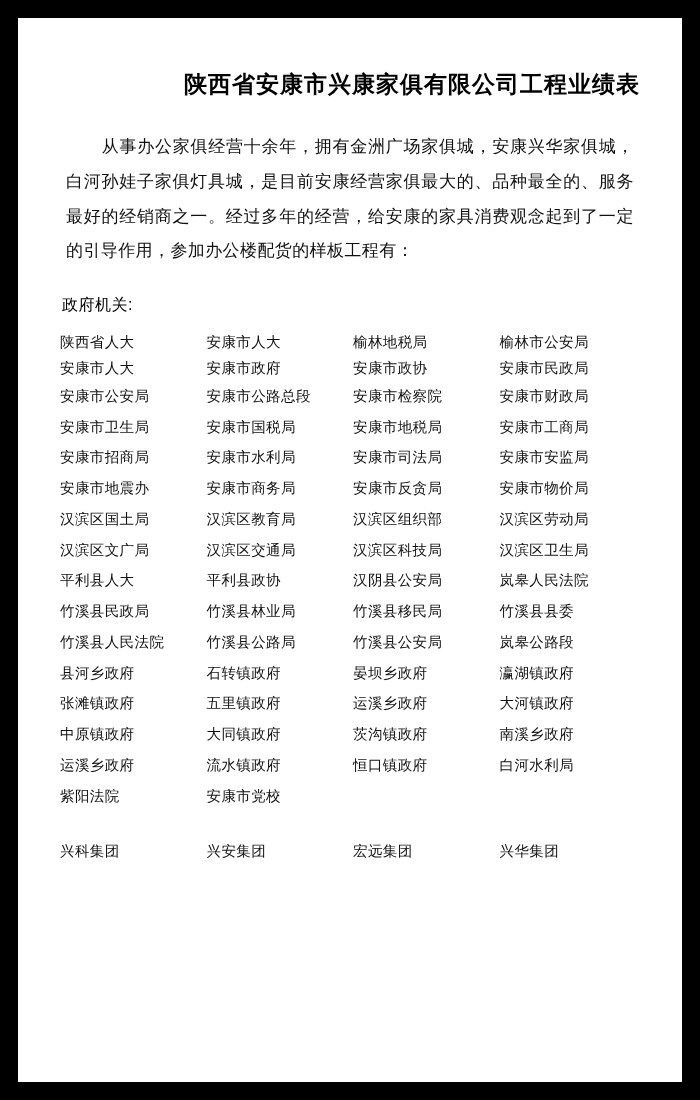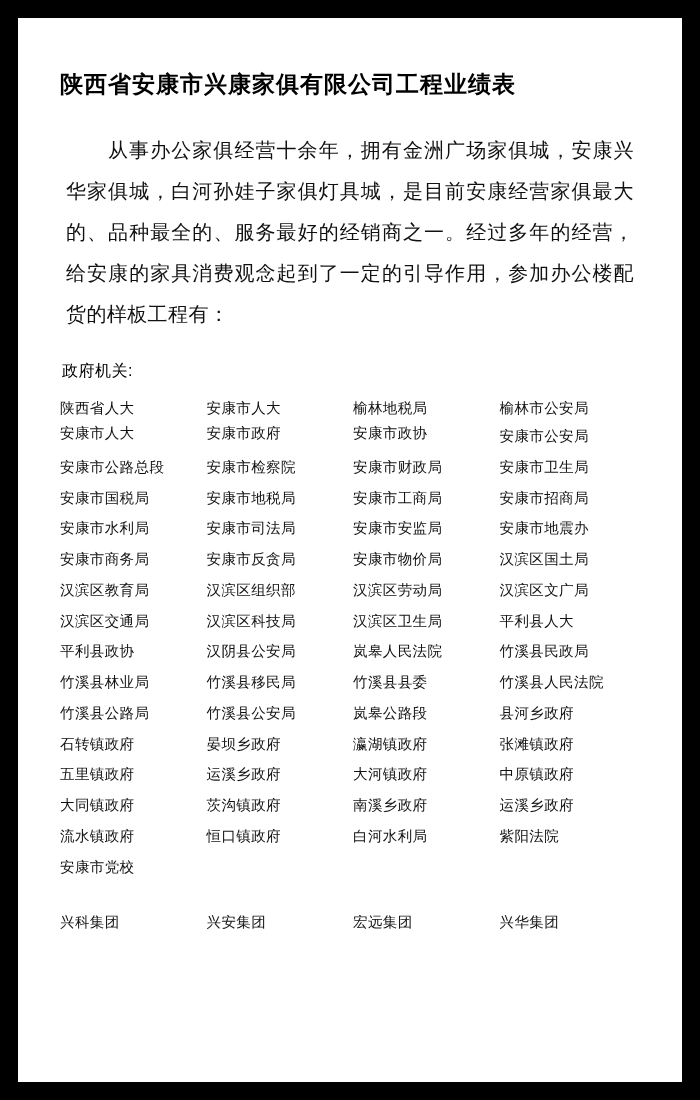--- a/index.html
+++ b/index.html
@@ -20,30 +20,30 @@
     width: 664px;
     height: 1064px;
     background: #ffffff;
     box-sizing: border-box;
   }
   .page-inner {
     padding: 40px 42px 20px 42px;
     box-sizing: border-box;
   }
   .doc-title {
-    text-align: left;
+    text-align: right;
     font-size: 23px;
     font-weight: bold;
     letter-spacing: 1px;
     color: #000;
     margin: 12px 0 30px 0;
     line-height: 1.3;
   }
   .intro {
-    font-size: 20px;
+    font-size: 17px;
     line-height: 2.05;
     color: #111;
     text-indent: 2.1em;
     text-align: justify;
     margin: 0 6px 26px 6px;
     letter-spacing: 0.4px;
   }
   .section-heading {
     font-size: 16px;
     font-weight: normal;
@@ -94,20 +94,21 @@
       <div class="section-heading">政府机关:</div>
       <div class="grid gov-grid">
         <div class="cell row-pair-tight">陕西省人大</div>
         <div class="cell row-pair-tight">安康市人大</div>
         <div class="cell row-pair-tight">榆林地税局</div>
         <div class="cell row-pair-tight">榆林市公安局</div>
 
         <div class="cell row-pair-tight">安康市人大</div>
         <div class="cell row-pair-tight">安康市政府</div>
         <div class="cell row-pair-tight">安康市政协</div>
+        <div class="cell row-pair-tight">安康市民政局</div>
 
         <div class="cell">安康市公安局</div>
         <div class="cell">安康市公路总段</div>
         <div class="cell">安康市检察院</div>
         <div class="cell">安康市财政局</div>
 
         <div class="cell">安康市卫生局</div>
         <div class="cell">安康市国税局</div>
         <div class="cell">安康市地税局</div>
         <div class="cell">安康市工商局</div>

